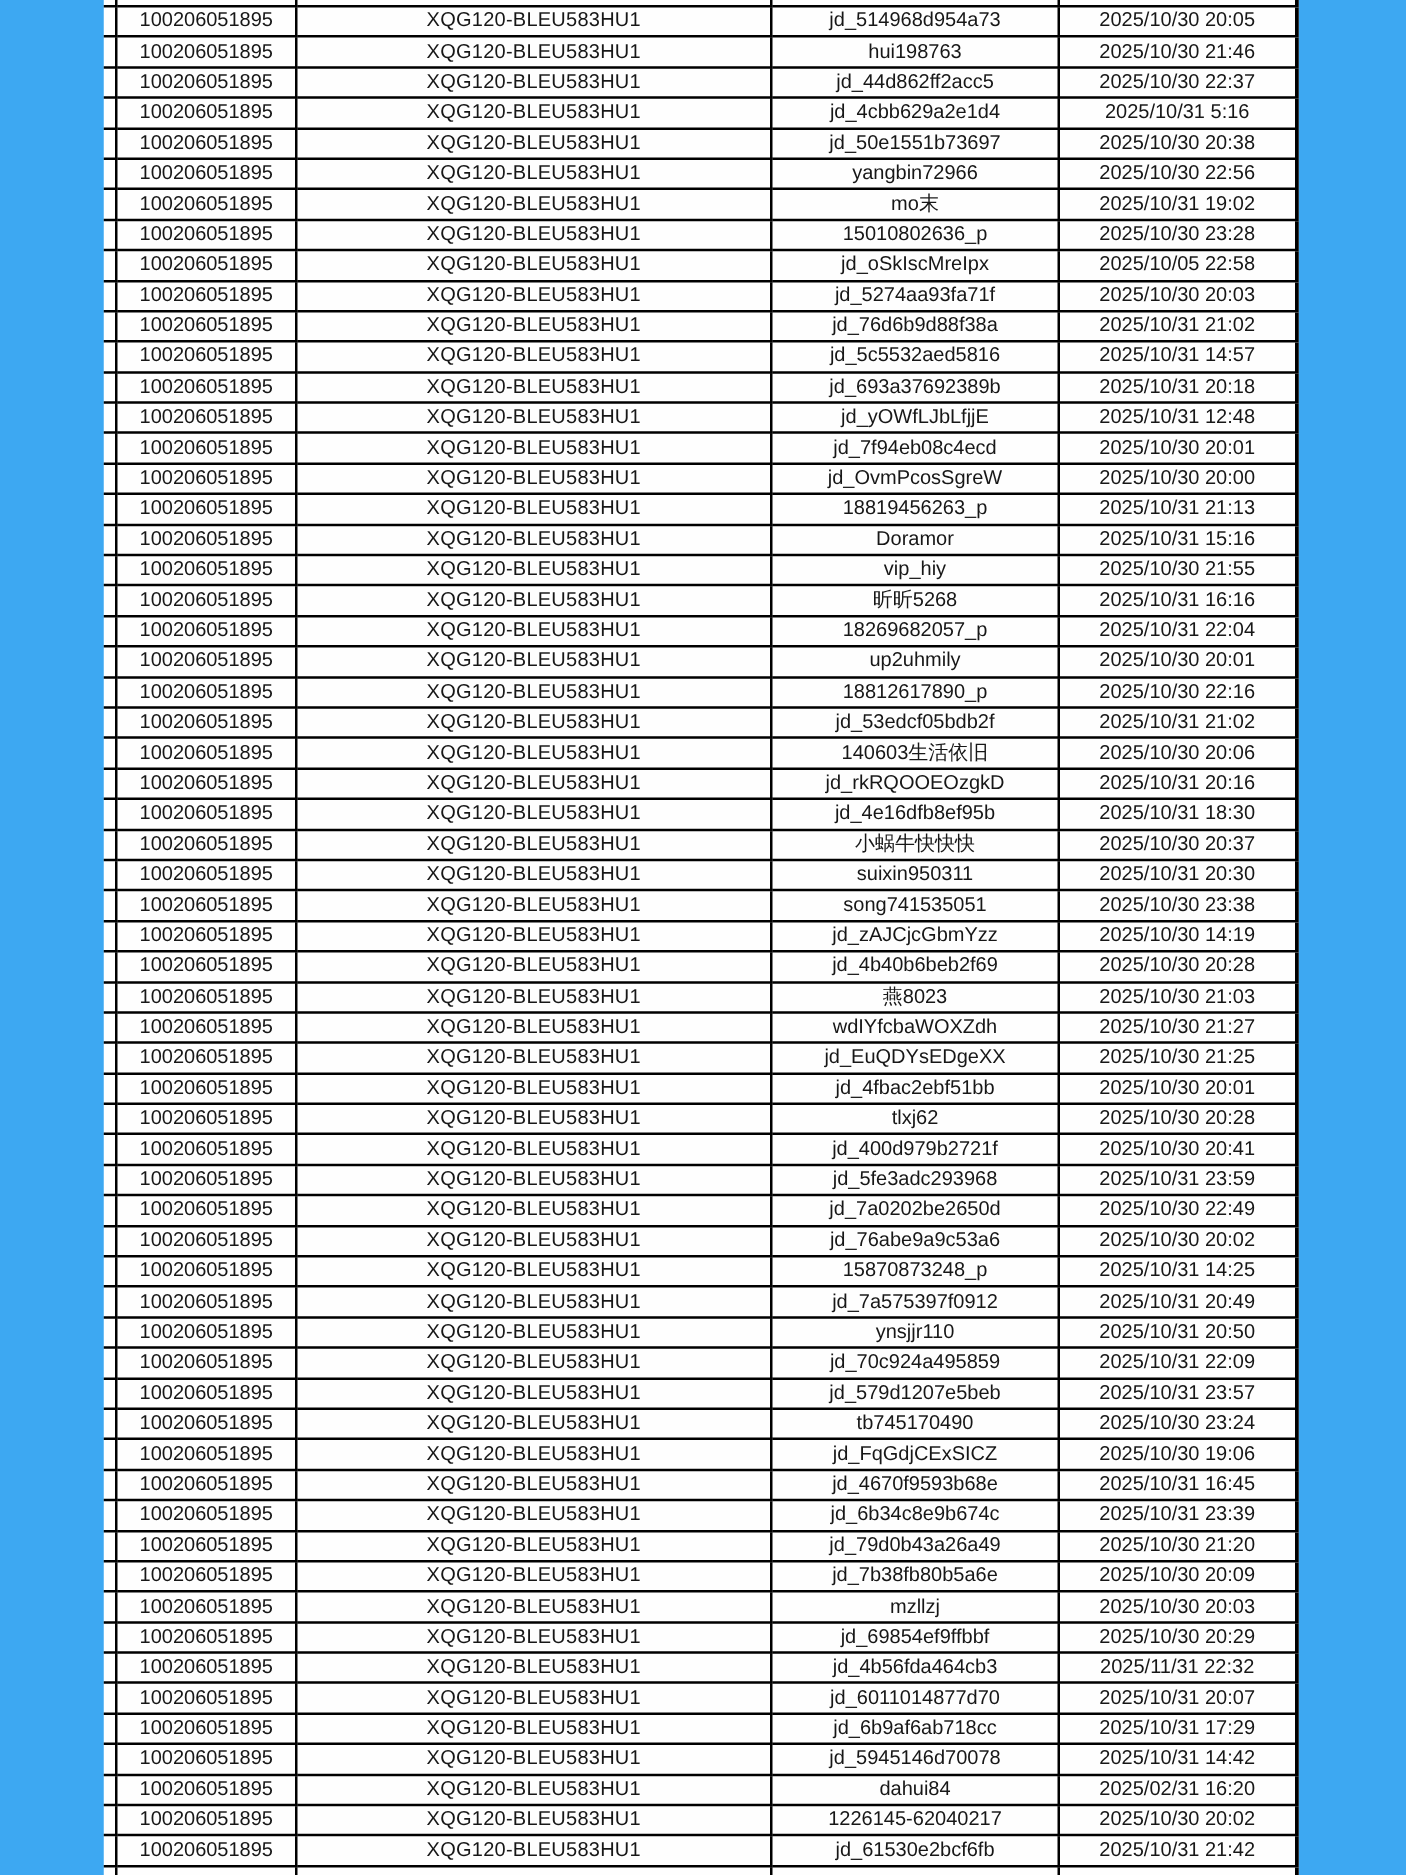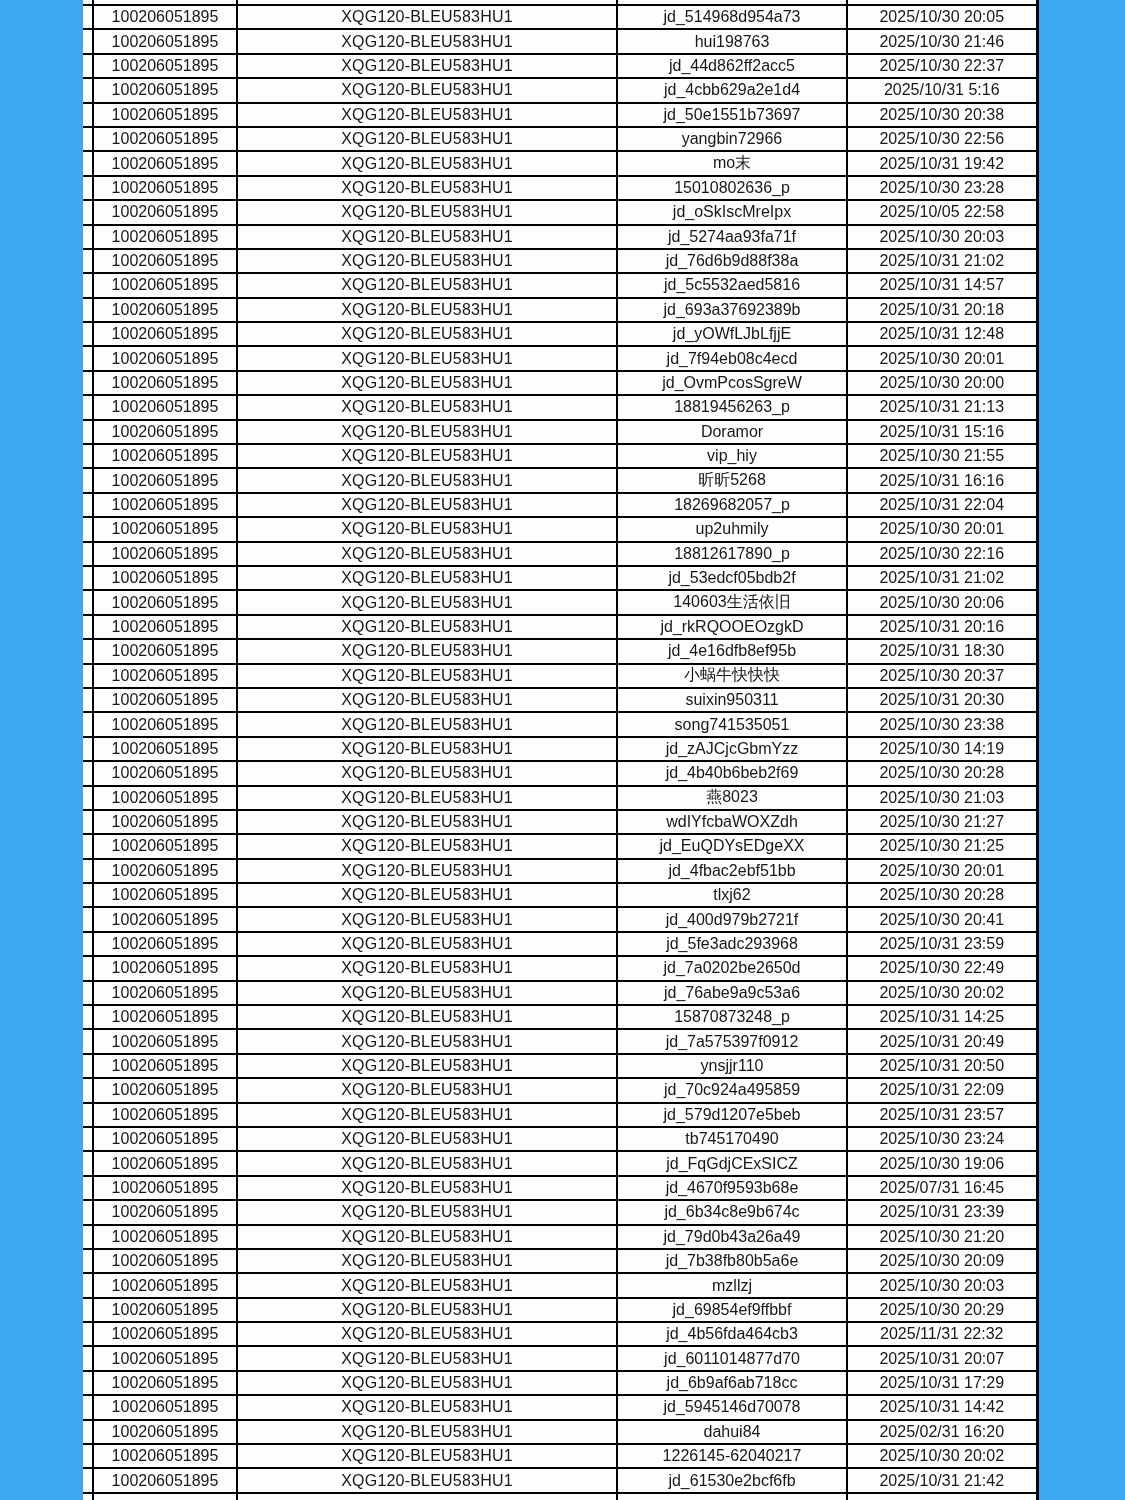--- a/index.html
+++ b/index.html
@@ -118,21 +118,21 @@
           <td>100206051895</td>
           <td class="model-cell">XQG120-BLEU583HU1</td>
           <td>yangbin72966</td>
           <td class="ts">2025/10/30 22:56</td>
         </tr>
         <tr class="data-row">
           <td class="sliver"></td>
           <td>100206051895</td>
           <td class="model-cell">XQG120-BLEU583HU1</td>
           <td>mo末</td>
-          <td class="ts">2025/10/31 19:42</td>
+          <td class="ts">2025/10/31 19:02</td>
         </tr>
         <tr class="data-row">
           <td class="sliver"></td>
           <td>100206051895</td>
           <td class="model-cell">XQG120-BLEU583HU1</td>
           <td>15010802636_p</td>
           <td class="ts">2025/10/30 23:28</td>
         </tr>
         <tr class="data-row">
           <td class="sliver"></td>
@@ -412,21 +412,21 @@
           <td>100206051895</td>
           <td class="model-cell">XQG120-BLEU583HU1</td>
           <td>jd_FqGdjCExSICZ</td>
           <td class="ts">2025/10/30 19:06</td>
         </tr>
         <tr class="data-row">
           <td class="sliver"></td>
           <td>100206051895</td>
           <td class="model-cell">XQG120-BLEU583HU1</td>
           <td>jd_4670f9593b68e</td>
-          <td class="ts">2025/07/31 16:45</td>
+          <td class="ts">2025/10/31 16:45</td>
         </tr>
         <tr class="data-row">
           <td class="sliver"></td>
           <td>100206051895</td>
           <td class="model-cell">XQG120-BLEU583HU1</td>
           <td>jd_6b34c8e9b674c</td>
           <td class="ts">2025/10/31 23:39</td>
         </tr>
         <tr class="data-row">
           <td class="sliver"></td>

